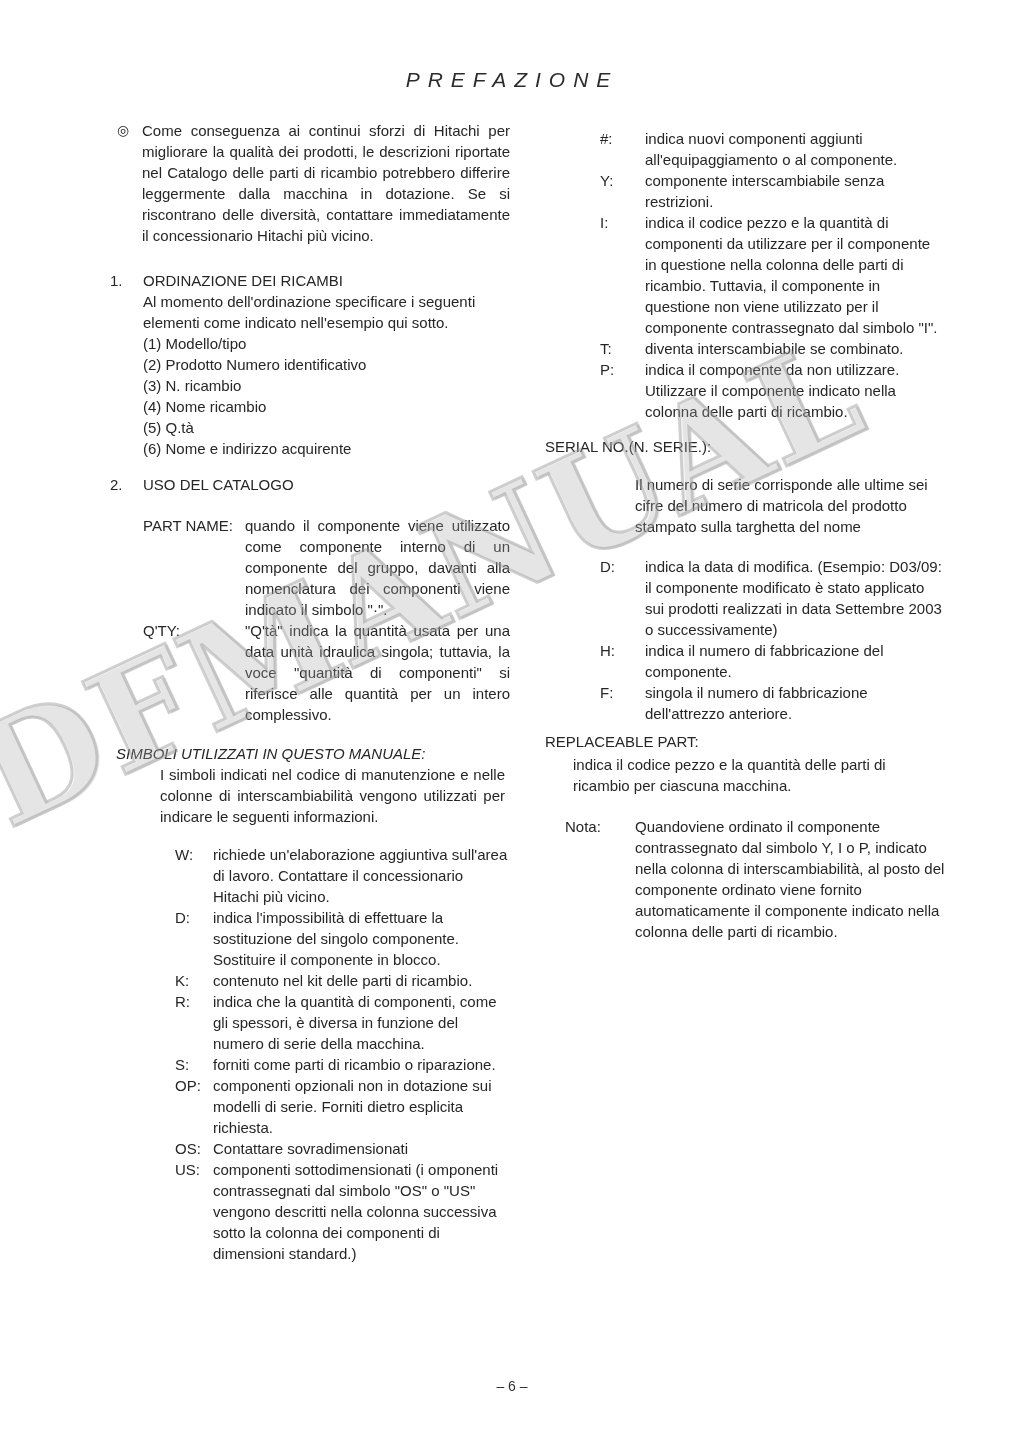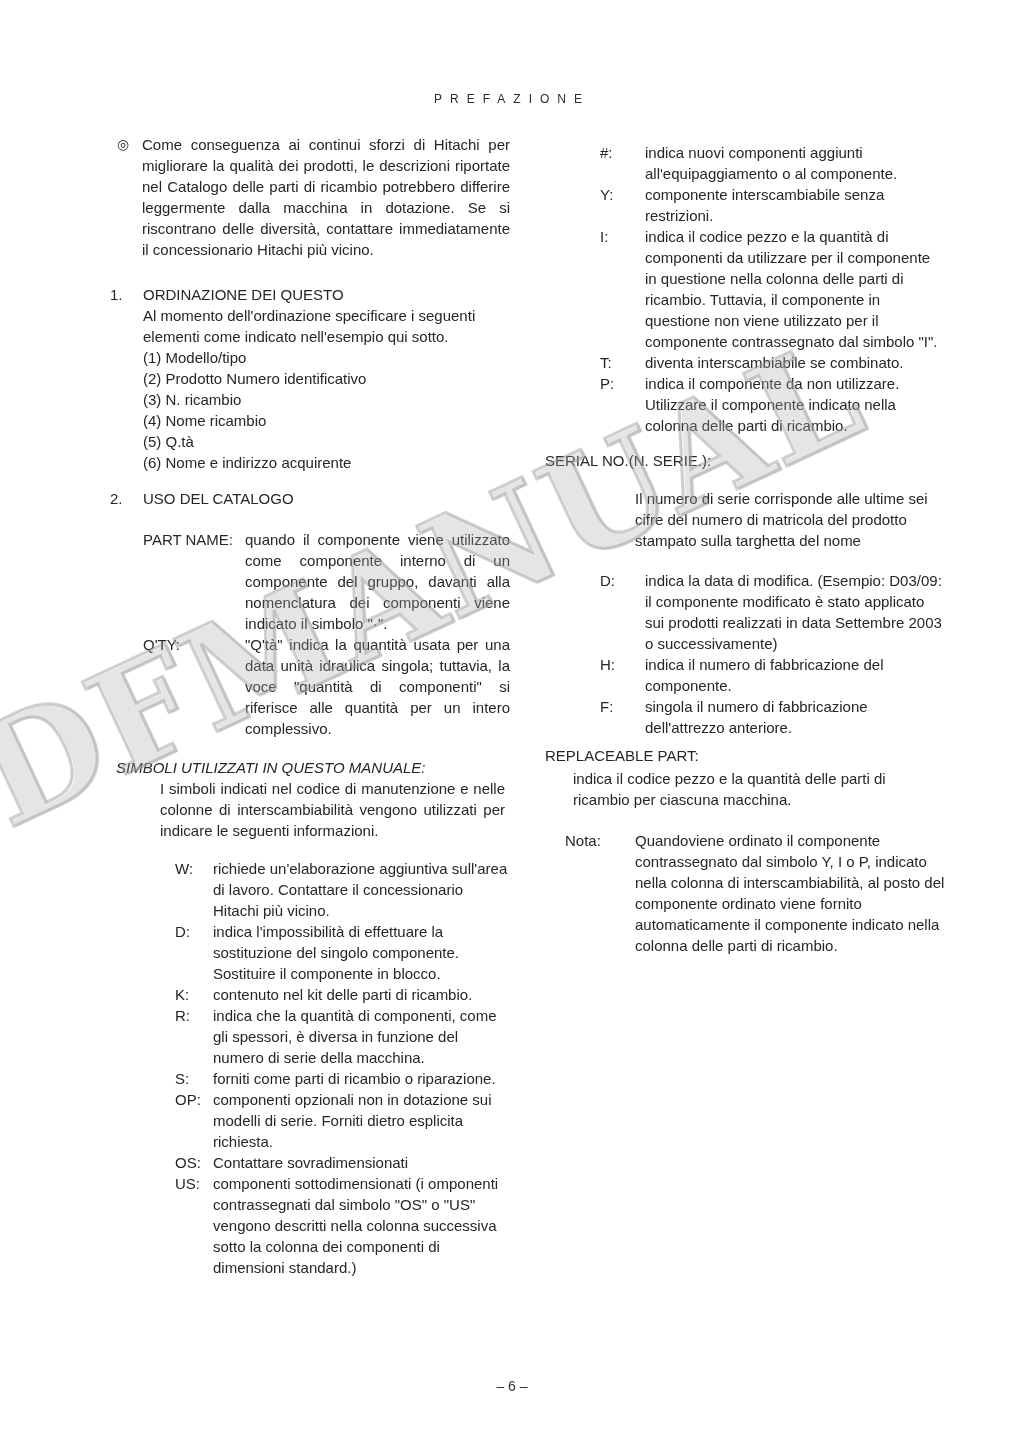--- a/index.html
+++ b/index.html
@@ -7,25 +7,26 @@
     position: relative;
     width: 1024px;
     height: 1447px;
     background: #ffffff;
     font-family: "Liberation Sans", sans-serif;
     color: #262626;
     overflow: hidden;
   }
   .content { position: relative; z-index: 2; }
   .title {
-    padding-top: 92px;
+    padding-top: 68px;
     text-align: center;
-    font-size: 12px;
+    font-size: 21px;
     letter-spacing: 8px;
     color: #2b2b2b;
+    font-style: italic;
   }
   .columns {
     display: flex;
     margin-top: 28px;
     padding-left: 110px;
     font-size: 15px;
     line-height: 21px;
   }
   .col-left  { width: 400px; flex: none; }
   .col-right { width: 400px; flex: none; margin-left: 35px; }
@@ -113,21 +114,21 @@
       <div class="col-left">
 
         <div class="intro-row">
           <span class="intro-marker">◎</span>
           <span class="intro-text">Come conseguenza ai continui sforzi di Hitachi per migliorare la qualità dei prodotti, le descrizioni riportate nel Catalogo delle parti di ricambio potrebbero differire leggermente dalla macchina in dotazione. Se si riscontrano delle diversità, contattare immediatamente il concessionario Hitachi più vicino.</span>
         </div>
 
         <div class="sec1">
           <div class="sec-head">
             <span class="sec-num">1.</span>
-            <span class="sec-body">ORDINAZIONE DEI QUESTO</span>
+            <span class="sec-body">ORDINAZIONE DEI RICAMBI</span>
           </div>
           <div class="sec-intro">Al momento dell'ordinazione specificare i seguenti elementi come indicato nell'esempio qui sotto.</div>
           <div class="ord-list">
             <div>(1) Modello/tipo</div>
             <div>(2) Prodotto Numero identificativo</div>
             <div>(3) N. ricambio</div>
             <div>(4) Nome ricambio</div>
             <div>(5) Q.tà</div>
             <div>(6) Nome e indirizzo acquirente</div>
           </div>

